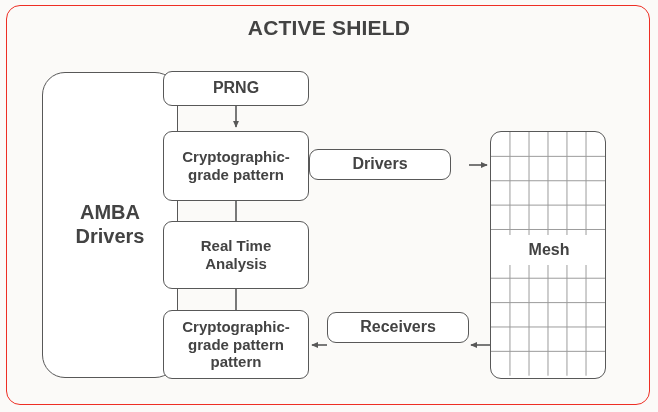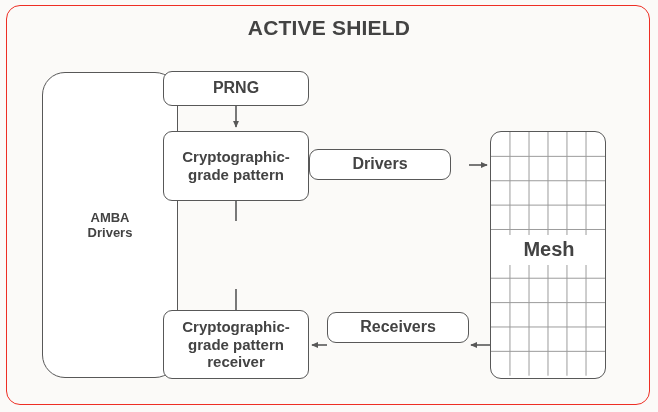--- a/index.html
+++ b/index.html
@@ -47,21 +47,21 @@
     display: flex;
     align-items: center;
     justify-content: center;
     text-align: center;
     color: #434343;
     font-weight: bold;
     line-height: 1.18;
   }
   #node-amba {
     left: 42px;  top: 72px;  width: 136px; height: 306px;
-    font-size: 13px;
+    font-size: 20px;
     border-radius: 23px;
   }
   #node-prng {
     left: 163px; top: 71px;  width: 146px; height: 35px;
     font-size: 16px;
   }
   #node-tx {
     left: 163px; top: 131px; width: 146px; height: 70px;
     font-size: 15px;
   }
@@ -94,21 +94,21 @@
   #mesh-label {
     position: absolute;
     left: 0;
     top: 103px;
     width: 116px;
     height: 30px;
     background: #ffffff;
     display: flex;
     align-items: center;
     justify-content: center;
-    font-size: 20px;
+    font-size: 16px;
     font-weight: bold;
     color: #434343;
   }
   #edges {
     position: absolute;
     left: 0; top: 0;
     width: 658px; height: 412px;
     pointer-events: none;
   }
 </style>
@@ -161,26 +161,32 @@
     <span>PRNG</span>
   </div>
 
   <div class="node" id="node-tx">
     <div>
       <div>Cryptographic-</div>
       <div>grade pattern</div>
     </div>
   </div>
 
+  <div class="node" id="node-rta">
+    <div>
+      <div>Real Time</div>
+      <div>Analysis</div>
+    </div>
+  </div>
 
   <div class="node" id="node-rx">
     <div>
       <div>Cryptographic-</div>
       <div>grade pattern</div>
-      <div>receiver</div>
+      <div>pattern</div>
     </div>
   </div>
 
   <div class="node" id="node-drivers">
     <span>Drivers</span>
   </div>
 
   <div class="node" id="node-receivers">
     <span>Receivers</span>
   </div>

